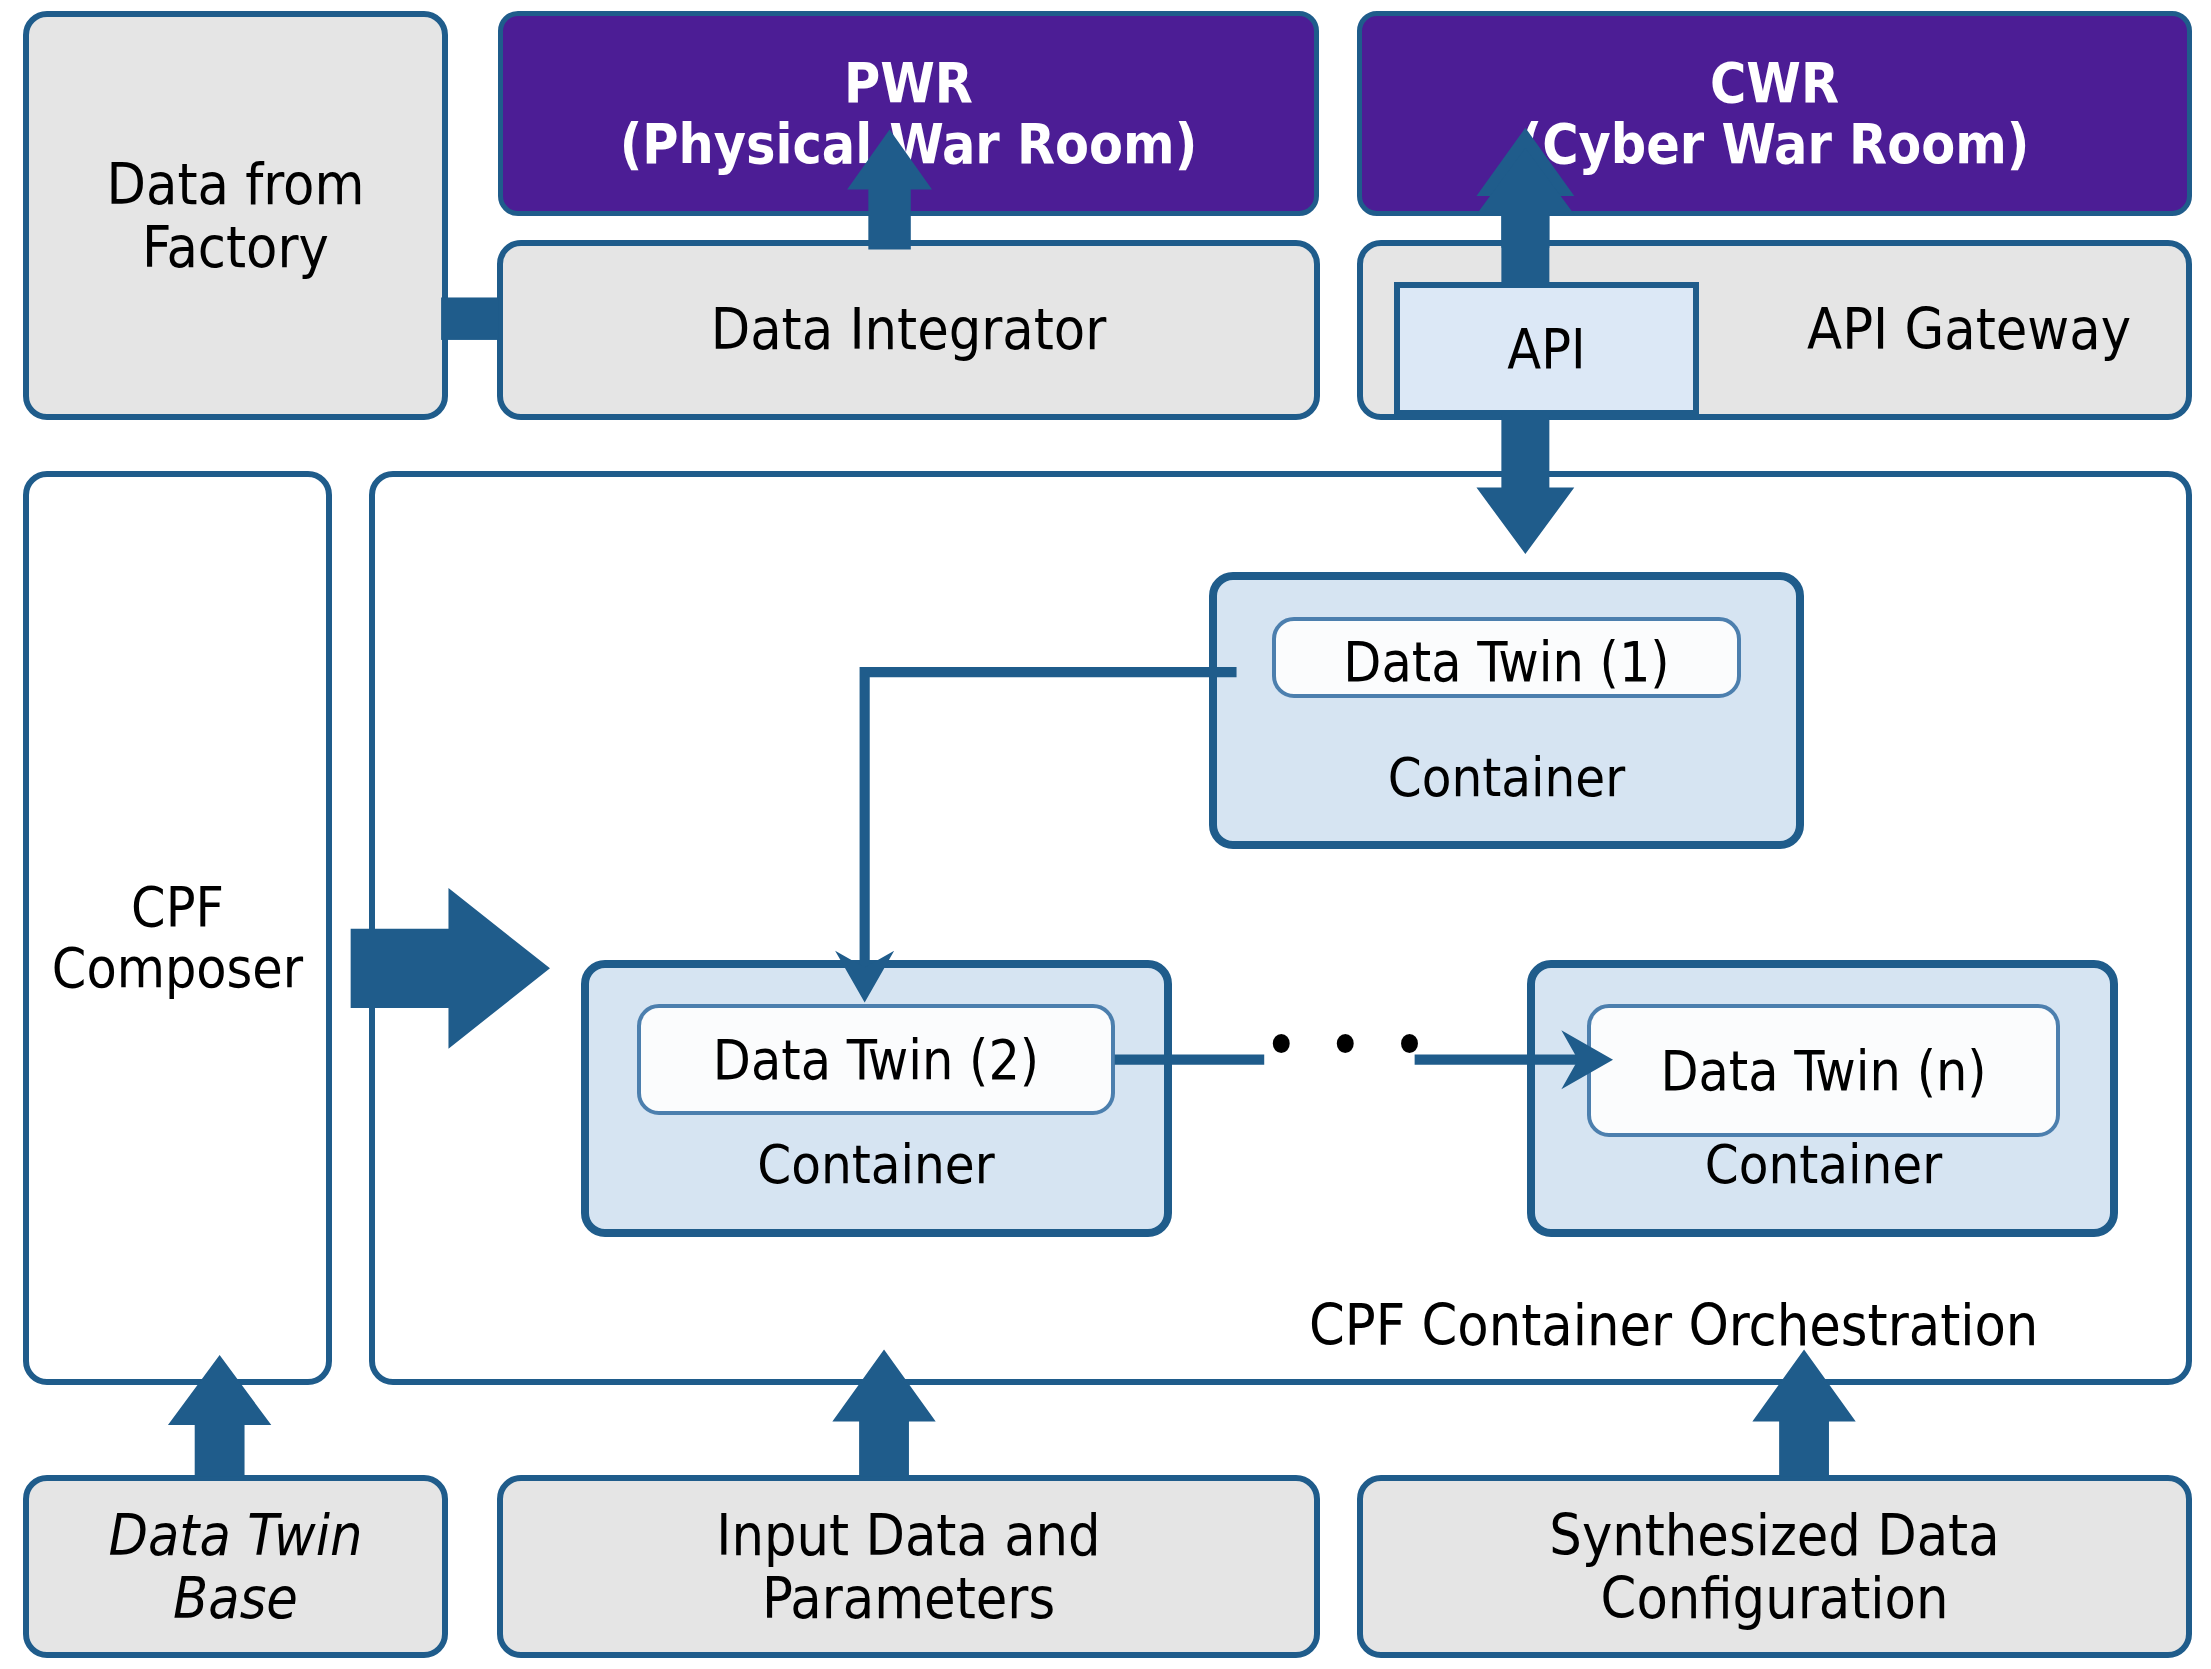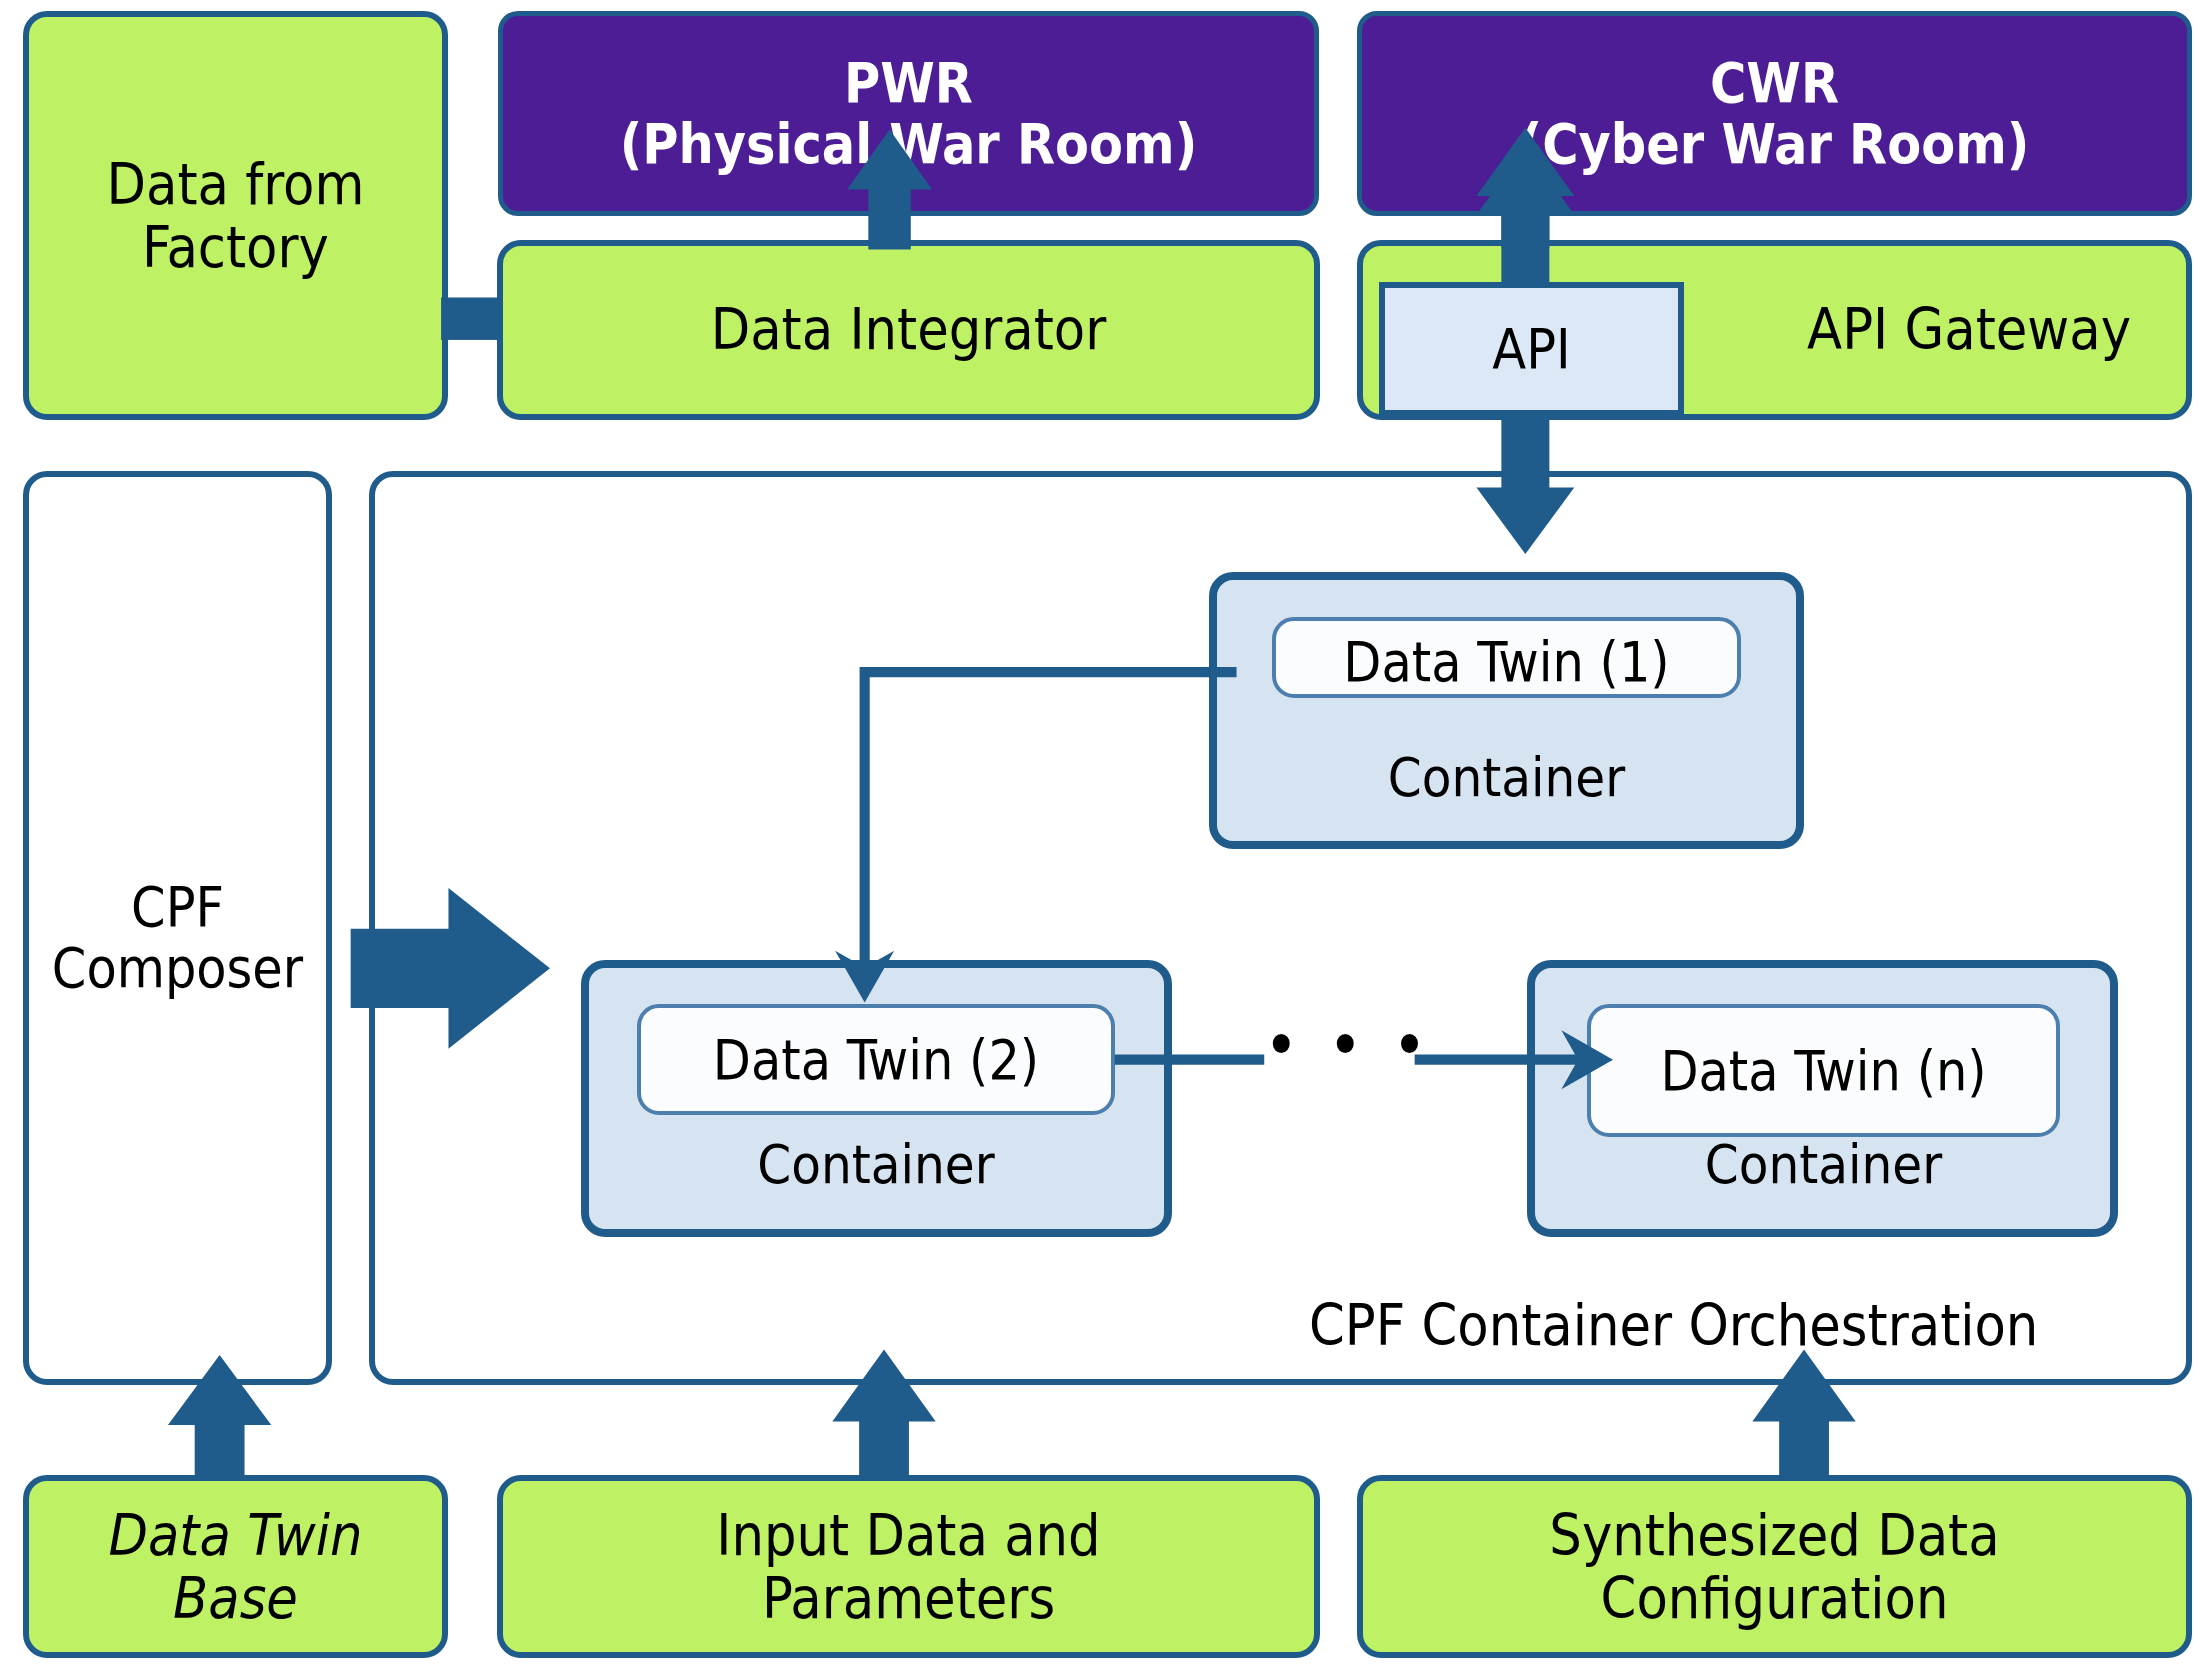--- a/index.html
+++ b/index.html
@@ -1,36 +1,36 @@
 <!DOCTYPE html>
 <html style="font-size:14.8px"><head>
 <meta charset="utf-8">
 <style>
   html,body{margin:0;padding:0;background:#ffffff;}
   body{width:2211px;height:1670px;position:relative;overflow:hidden;
        font-family:"DejaVu Sans Condensed","Liberation Sans",sans-serif;}
   #stage{position:absolute;left:0;top:0;width:2211px;height:1670px;}
 
   .box{position:absolute;box-sizing:border-box;border:6.5px solid #1F5C8B;
-       border-radius:24px;background:#bef264;display:flex;align-items:center;
+       border-radius:24px;background:#e5e5e5;display:flex;align-items:center;
        justify-content:center;text-align:center;color:#000000;line-height:1.12;
        font-size:57px;z-index:5;}
   .hdr{background:#4c1d95;color:#ffffff;font-weight:bold;border:5.5px solid #1F5C8B;
        border-radius:20px;font-size:55px;}
   .panel{position:absolute;box-sizing:border-box;border:6.5px solid #1F5C8B;
          border-radius:24px;background:#ffffff;z-index:1;}
   .ctr{position:absolute;box-sizing:border-box;border:8.3px solid #1F5C8B;
        border-radius:24px;background:#D6E4F2;z-index:6;}
   .twin{position:absolute;box-sizing:border-box;border:4.6px solid #4C7FAE;
         border-radius:22px;background:#FBFCFD;display:flex;align-items:center;
         justify-content:center;color:#000;font-size:55px;white-space:nowrap;z-index:7;}
   .ctrlbl{position:absolute;color:#000;font-size:54px;white-space:nowrap;z-index:7;}
   .flat{position:absolute;box-sizing:border-box;border:6.5px solid #1F5C8B;
         border-radius:0;background:#DCE8F6;display:flex;align-items:center;
-        justify-content:center;font-size:55px;color:#000;z-index:14;}
+        justify-content:center;font-size:55px;color:#000;z-index:14;margin-left:15px;}
   .free{position:absolute;color:#000;font-size:55px;white-space:nowrap;z-index:8;}
   .lbl2{line-height:1.1;}
   svg.ov{position:absolute;left:0;top:0;width:2211px;height:1670px;
          pointer-events:none;}
   svg.arrows{z-index:12;}
   svg.thin{z-index:9;}
 </style>
 </head>
 <body>
 

